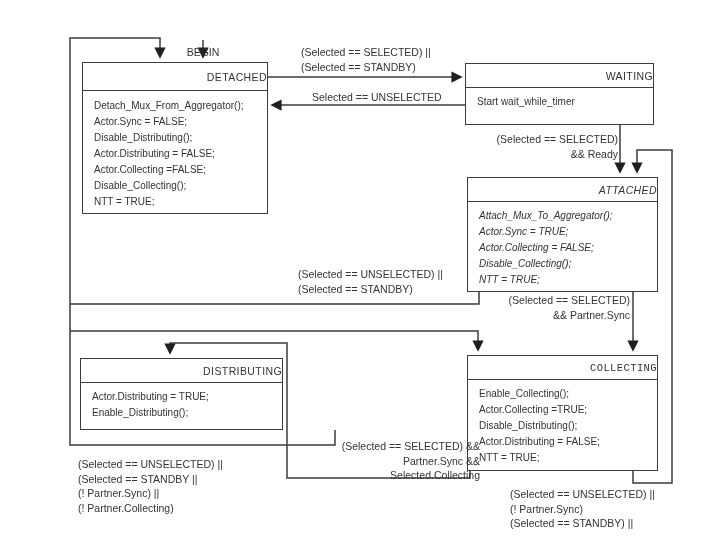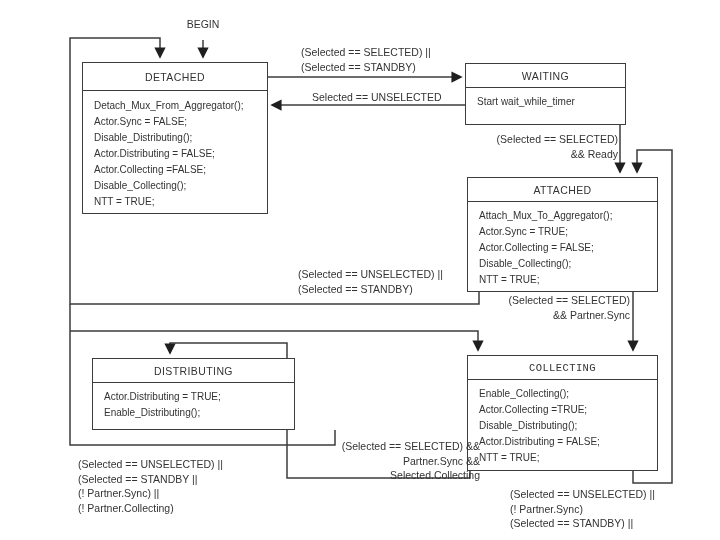--- a/index.html
+++ b/index.html
@@ -7,29 +7,29 @@
     position:relative; width:720px; height:540px; background:#ffffff;
     font-family:"Liberation Sans", sans-serif; color:#333333; overflow:hidden;
   }
   .wires { position:absolute; left:0; top:0; width:720px; height:540px; }
   .wires polyline, .wires line { fill:none; stroke:#3c3c3c; stroke-width:1.5; }
   .state {
     position:absolute; box-sizing:border-box; border:1.5px solid #3c3c3c;
     background:#ffffff;
   }
   .state-title {
-    text-align:center; border-bottom:1.5px solid #3c3c3c;
+    text-align:right; border-bottom:1.5px solid #3c3c3c;
     font-size:10.5px; letter-spacing:0.4px; padding:8px 0 7px 0;
     white-space:nowrap;
   }
   .state-body { padding:7px 4px 4px 11px; }
   .action-line { font-size:10px; line-height:16px; white-space:nowrap; }
   .tlabel { position:absolute; font-size:10.5px; line-height:14.5px; white-space:nowrap; }
   .tlabel.right { text-align:right; }
-  .tlabel.center { text-align:center; }
+  .tlabel.center { text-align:center;margin-top:28px; }
 </style>
 </head>
 <body>
 
 <div class="stage">
 
   <svg class="wires" viewBox="0 0 720 540" xmlns="http://www.w3.org/2000/svg">
     <defs>
       <marker id="arrow" viewBox="0 0 10 10" refX="8.5" refY="5" markerWidth="7.5" markerHeight="7.5" orient="auto-start-reverse">
         <path d="M0,0 L10,5 L0,10 z" fill="#1f1f1f"></path>
@@ -56,39 +56,39 @@
       <div class="action-line">Detach_Mux_From_Aggregator();</div>
       <div class="action-line">Actor.Sync = FALSE;</div>
       <div class="action-line">Disable_Distributing();</div>
       <div class="action-line">Actor.Distributing = FALSE;</div>
       <div class="action-line">Actor.Collecting =FALSE;</div>
       <div class="action-line">Disable_Collecting();</div>
       <div class="action-line">NTT = TRUE;</div>
     </div>
   </div>
 
-  <div class="state" style="left:465px; top:63px; width:161px; height:62px;">
+  <div class="state" style="left:465px; top:63px; width:189px; height:62px;">
     <div class="state-title" style="padding:6px 0 5px 0;">WAITING</div>
     <div class="state-body" style="padding-top:6px;">
       <div class="action-line">Start wait_while_timer</div>
     </div>
   </div>
 
-  <div class="state" style="left:467px; top:177px; width:191px; height:115px;">
+  <div class="state" style="left:467px; top:177px; width:191px; height:115px;font-style:italic;">
     <div class="state-title" style="padding:6px 0 5px 0;">ATTACHED</div>
     <div class="state-body" style="padding-top:6px;">
       <div class="action-line">Attach_Mux_To_Aggregator();</div>
       <div class="action-line">Actor.Sync = TRUE;</div>
       <div class="action-line">Actor.Collecting = FALSE;</div>
       <div class="action-line">Disable_Collecting();</div>
       <div class="action-line">NTT = TRUE;</div>
     </div>
   </div>
 
-  <div class="state" style="left:80px; top:358px; width:203px; height:72px;margin-left:12px;">
+  <div class="state" style="left:80px; top:358px; width:203px; height:72px;">
     <div class="state-title" style="padding:6px 0 5px 0;">DISTRIBUTING</div>
     <div class="state-body" style="padding-top:6px;">
       <div class="action-line">Actor.Distributing = TRUE;</div>
       <div class="action-line">Enable_Distributing();</div>
     </div>
   </div>
 
   <div class="state" style="left:467px; top:355px; width:191px; height:116px;">
     <div class="state-title" style="padding:6px 0 5px 0;font-family:Liberation Mono, monospace;">COLLECTING</div>
     <div class="state-body" style="padding-top:6px;">

